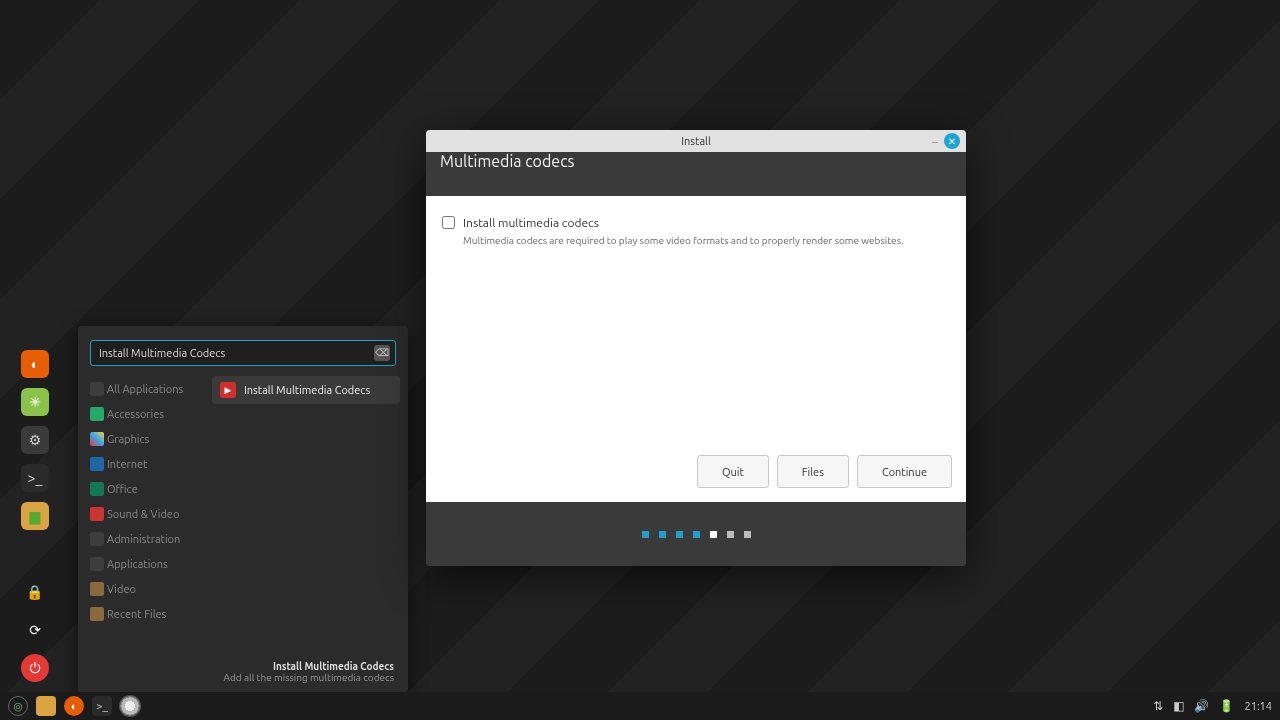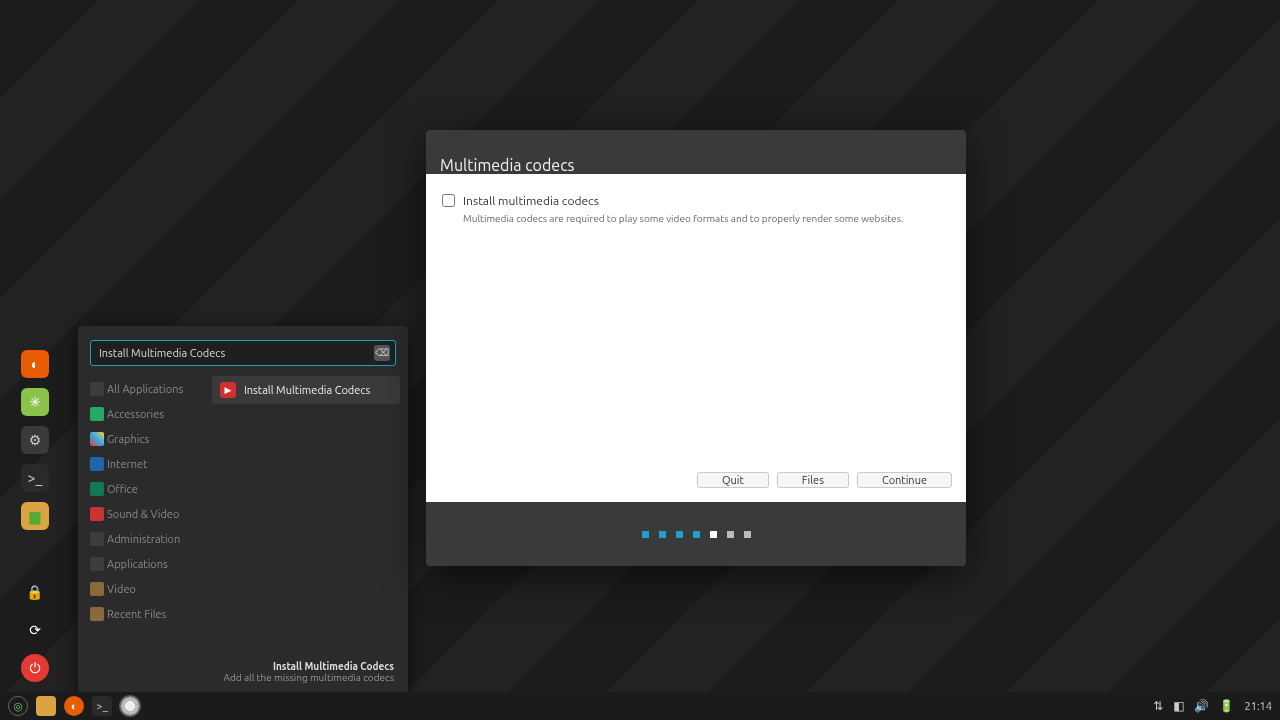--- a/index.html
+++ b/index.html
@@ -112,38 +112,38 @@
   }
   .titlebar .close{
     position:absolute; right:6px; top:3px;
     width:16px;height:16px;border-radius:50%;
     background:#19a6d4;color:#fff;font-size:10px;
     display:flex;align-items:center;justify-content:center;
     cursor:pointer;
   }
   .subhead{
     height:44px; background:#3a3a3a;
-    display:flex;align-items:flex-end; padding:0 14px;
+    display:flex;align-items:flex-start; padding:0 14px;
     font-size:16px; color:#f0f0f0;
   }
   .content{
     flex:1; background:#fff; color:#333;
     padding:14px 16px;
     display:flex; flex-direction:column;
     position:relative;
   }
   .chkrow{ display:flex; align-items:center; gap:8px; font-size:12px; margin-top:6px;}
   .chkrow input{ width:13px;height:13px;}
   .desc{ font-size:10px; color:#666; margin:6px 0 10px 21px;}
   .btnrow{
     position:absolute; right:14px; bottom:14px;
     display:flex; gap:8px;
   }
   .btn{
-    min-width:64px; height:16px; padding:0 24px;
+    min-width:64px; height:33px; padding:0 24px;
     background:#f6f6f6; border:1px solid #c9c9c9; border-radius:3px;
     font-size:11px; color:#333; cursor:pointer;
   }
   .pager{
     height:64px; background:#3a3a3a;
     display:flex; align-items:center; justify-content:center; gap:10px;
   }
   .dot{ width:7px;height:7px; background:#bbb;}
   .dot.active{ background:#1ea0c8;}
 
@@ -234,20 +234,25 @@
       </div>
     </div>
   </div>
   <div class="menu-footer">
     <span class="t1">Install Multimedia Codecs</span>
     <span class="t2">Add all the missing multimedia codecs</span>
   </div>
 </div>
 
 <div class="win">
+  <div class="titlebar">
+    <span>Install</span>
+    <span class="min">–</span>
+    <span class="close">✕</span>
+  </div>
   <div class="subhead">
     <span>Multimedia codecs</span>
   </div>
   <div class="content">
     <label class="chkrow">
       <input type="checkbox" style="">
       <span>Install multimedia codecs</span>
     </label>
     <div class="desc">Multimedia codecs are required to play some video formats and to properly render some websites.</div>
     <div class="btnrow">

